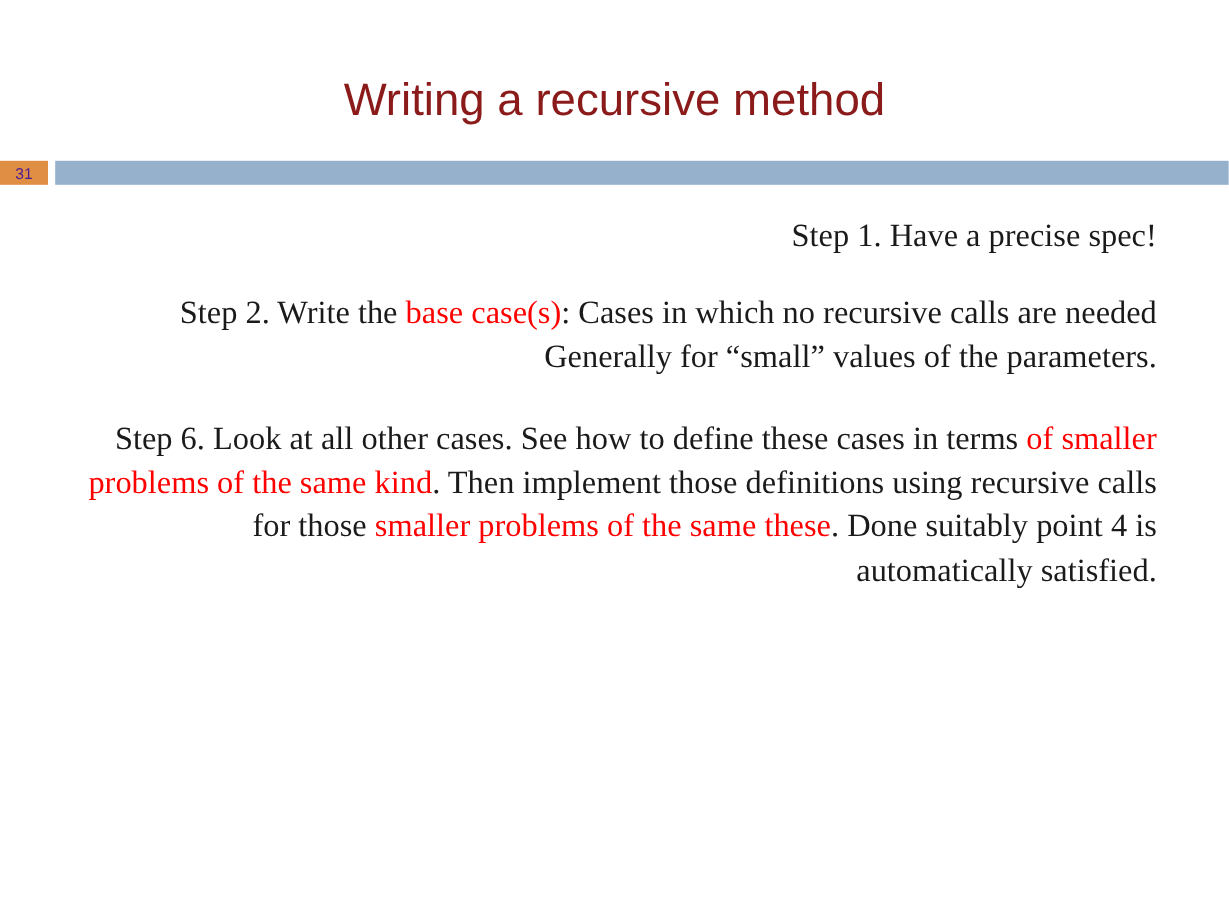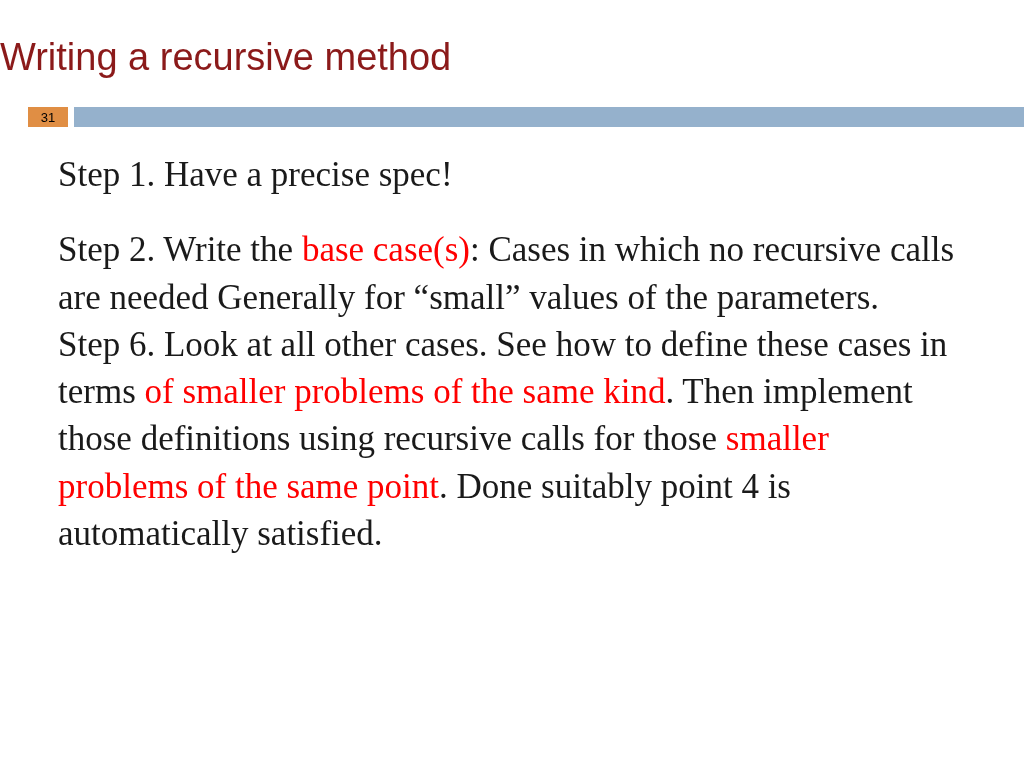--- a/index.html
+++ b/index.html
@@ -5,62 +5,63 @@
   * { margin: 0; padding: 0; box-sizing: border-box; }
   body {
     width: 1024px;
     height: 768px;
     background: #ffffff;
     font-family: "Times New Roman", Times, serif;
     position: relative;
     overflow: hidden;
   }
   .title {
+    text-align: center;
     font-family: "Gill Sans", "Gill Sans MT", "Trebuchet MS", "Segoe UI", sans-serif;
     font-size: 38px;
     color: #8b1a1a;
-    padding-top: 36px;
+    padding-top: 63px;
     padding-bottom: 28px;
     font-weight: 400;
   }
   .band {
     width: 100%;
     height: 20px;
     display: flex;
   }
   .band-page {
     width: 40px;
     height: 20px;
     background: #e08e44;
-    color: #000000;
+    color: #4c1d95;
     font-family: "Gill Sans", "Trebuchet MS", "Segoe UI", sans-serif;
     font-size: 13px;
     display: flex;
     align-items: center;
     justify-content: center;
-    margin-left: 28px;
   }
   .band-gap {
     width: 6px;
     height: 20px;
     background: #ffffff;
   }
   .band-bar {
     flex: 1;
     height: 20px;
     background: #95b1cc;
   }
   .content {
     padding: 24px 60px 0 58px;
     color: #1a1a1a;
-    font-size: 35px;
+    font-size: 27px;
     line-height: 1.35;
+    text-align: right;
   }
   .step1 { margin-bottom: 28px; }
-  .step2 { }
+  .step2 { margin-bottom: 32px; }
   .step3 { margin-bottom: 30px; }
   .step4 { }
   .red { color: #ff0000; }
 </style>
 </head>
 <body>
 
 <h1 class="title">Writing a recursive method</h1>
 
 <div class="band">
@@ -73,17 +74,17 @@
 
   <p class="step1">
     <span>Step 1. Have a precise spec!</span>
   </p>
 
   <p class="step2">
     <span>Step 2. Write the </span><span class="red">base case(s)</span><span>: Cases in which no recursive calls are needed Generally for “small” values of the parameters.</span>
   </p>
 
   <p class="step3">
-    <span>Step 6. Look at all other cases. See how to define these cases in terms </span><span class="red">of smaller problems of the same kind</span><span>. Then implement those definitions using recursive calls for those </span><span class="red">smaller problems of the same point</span><span>. Done suitably point 4 is automatically satisfied.</span>
+    <span>Step 6. Look at all other cases. See how to define these cases in terms </span><span class="red">of smaller problems of the same kind</span><span>. Then implement those definitions using recursive calls for those </span><span class="red">smaller problems of the same these</span><span>. Done suitably point 4 is automatically satisfied.</span>
   </p>
 
 
 </div>
 
 </body></html>

